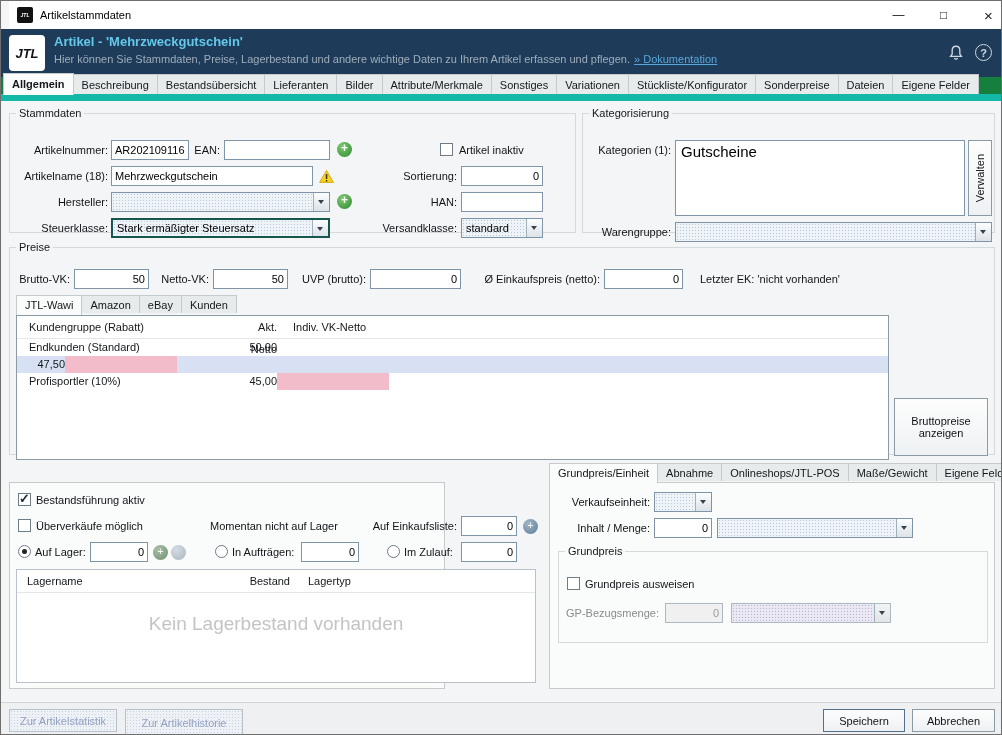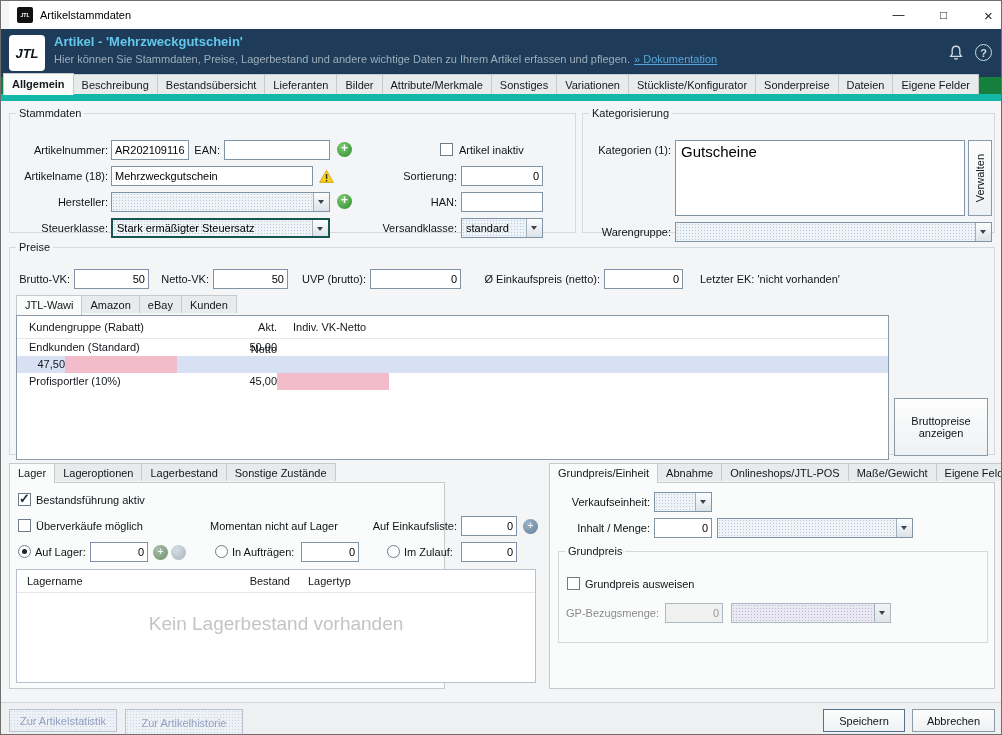--- a/index.html
+++ b/index.html
@@ -221,26 +221,20 @@
       <div class="trow">
         <span class="pc1">Profisportler (10%)</span>
         <span class="pc2">45,00</span>
         <span class="pc3 pink"></span>
       </div>
     </div>
 
     <div class="btn" style="left:884px;top:145px;width:94px;height:58px;">Bruttopreise anzeigen</div>
   </fieldset>
 
-  <div class="tabstrip" style="left:8px;top:462px;height:20px;">
-    <span class="stab active">Lager</span>
-    <span class="stab">Lageroptionen</span>
-    <span class="stab">Lagerbestand</span>
-    <span class="stab">Sonstige Zustände</span>
-  </div>
   <div class="tabpanel" style="left:8px;top:481px;width:436px;height:207px;">
     <span class="cb checked" style="left:8px;top:10px;"></span>
     <div class="txt" style="left:26px;top:7px;">Bestandsführung aktiv</div>
 
     <span class="cb" style="left:8px;top:36px;"></span>
     <div class="txt" style="left:26px;top:33px;">Überverkäufe möglich</div>
     <div class="txt" style="left:200px;top:33px;">Momentan nicht auf Lager</div>
     <div class="lbl" style="left:352px;top:33px;width:95px;">Auf Einkaufsliste:</div>
     <input class="inp num" style="left: 451px; top: 33px; width: 56px;" value="0">
     <span class="circ-btn" style="left:513px;top:36px;background:radial-gradient(circle at 35% 30%,#9fb5c9,#5f7d96);">+</span>

